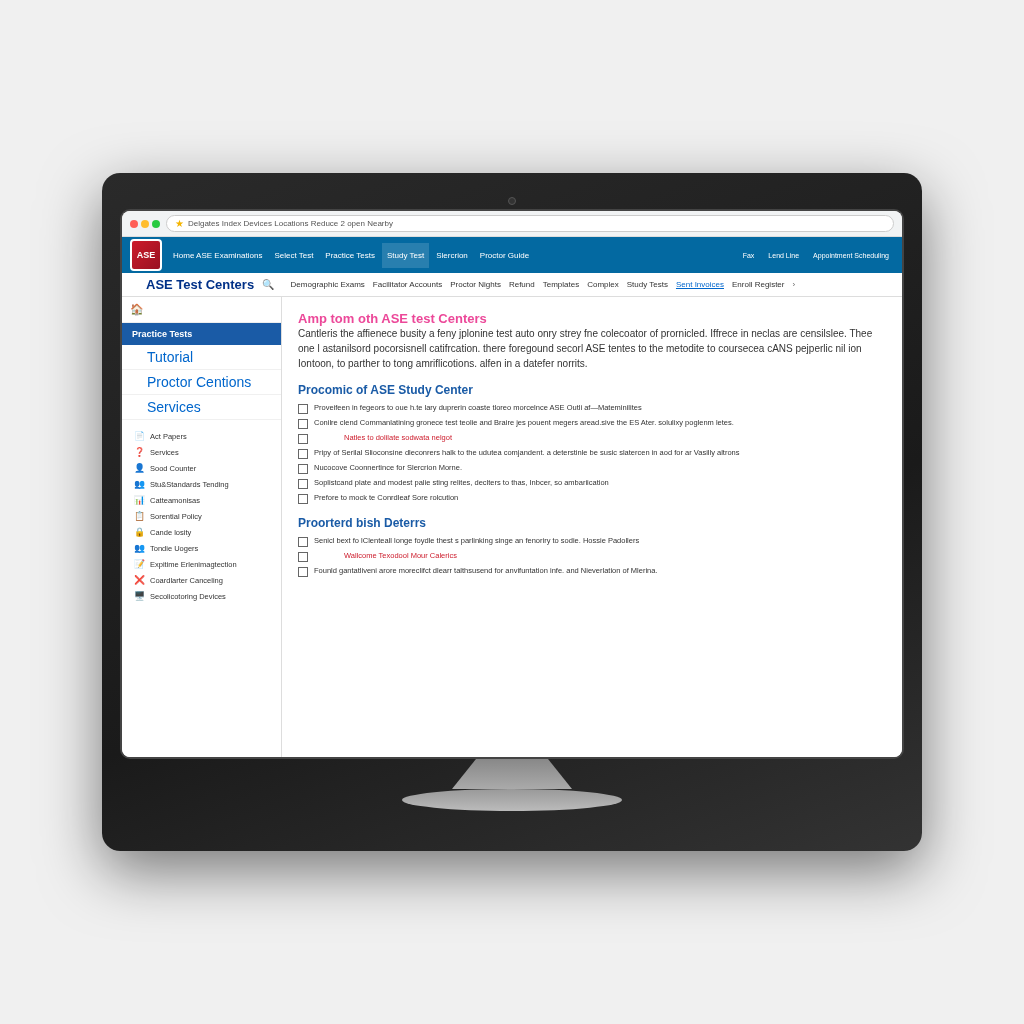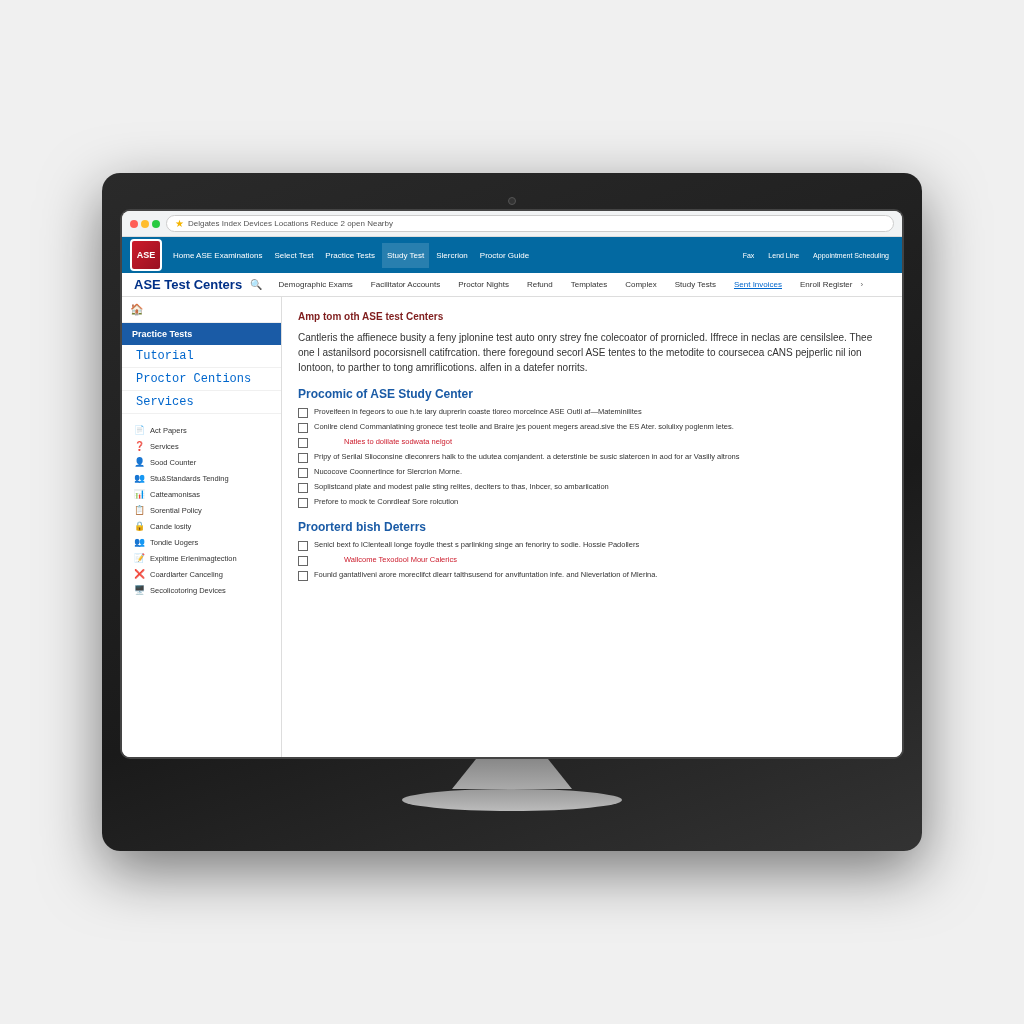--- a/index.html
+++ b/index.html
@@ -152,40 +152,40 @@
       padding: 4px 5px;
       white-space: nowrap;
     }
 
     
     .secondary-nav {
       background: #fff;
       border-bottom: 1px solid #ddd;
       display: flex;
       align-items: center;
-      padding: 4px 12px;
+      padding: 4px 24px;
       gap: 4px;
     }
 
     .page-title-area {
       font-size: 13px;
       font-weight: bold;
       color: #003087;
       white-space: nowrap;
     }
 
     .search-icon-sm {
       font-size: 10px;
       color: #666;
       margin: 0 4px;
     }
 
     .secondary-nav-links {
       display: flex;
-      gap: 18px;
+      gap: 8px;
       margin-left: 8px;
     }
 
     .secondary-nav-link {
       font-size: 8px;
       color: #333;
       cursor: pointer;
       white-space: nowrap;
     }
 
@@ -230,26 +230,25 @@
     .practice-tests-item {
       background: #1a5ba6;
       color: #fff;
       padding: 6px 10px;
       font-size: 9px;
       font-weight: bold;
       cursor: pointer;
     }
 
     .sidebar-sub-item {
-      padding: 4px 14px;
-      font-size: 12px;
+      padding: 4px 25px;
+      font-size: 14px;
       color: #0066cc;
       cursor: pointer;
       border-bottom: 1px solid #f0f0f0;
-      font-family: Liberation Mono, monospace;
     }
 
     .sidebar-section {
       padding: 8px 8px 4px;
     }
 
     .sidebar-section-item {
       display: flex;
       align-items: center;
       gap: 4px;
@@ -267,24 +266,24 @@
 
     
     .content-area {
       flex: 1;
       padding: 14px 16px;
       background: #fff;
       overflow-y: auto;
     }
 
     .content-title {
-      font-size: 10px;
+      font-size: 13px;
       font-weight: bold;
-      color: #7f1d1d;
-      margin-bottom: 8px;
+      color: #ec4899;
+      margin-bottom: 0;
     }
 
     .content-desc {
       font-size: 10px;
       color: #333;
       line-height: 1.5;
       margin-bottom: 12px;
     }
 
     .section-heading {

